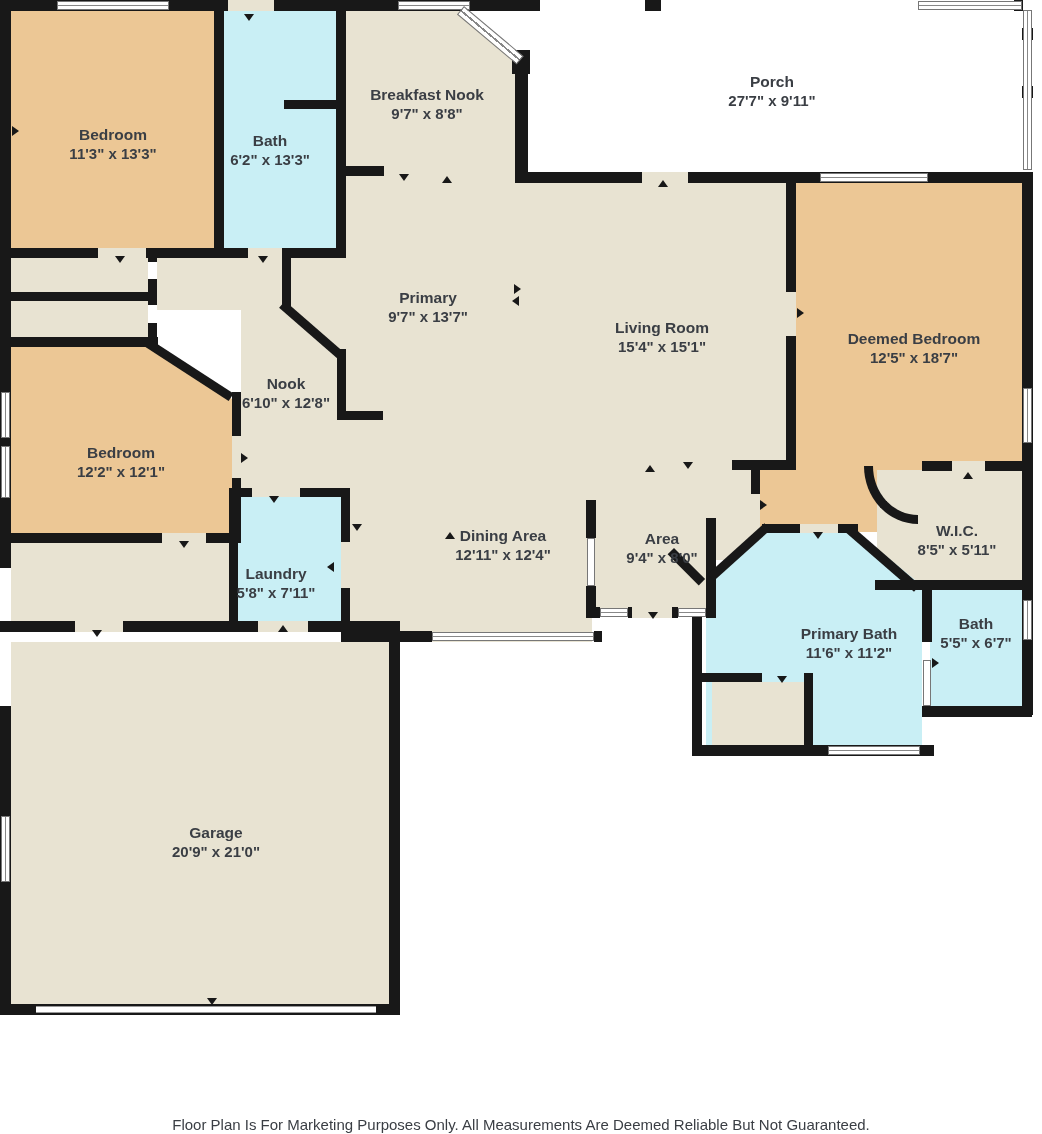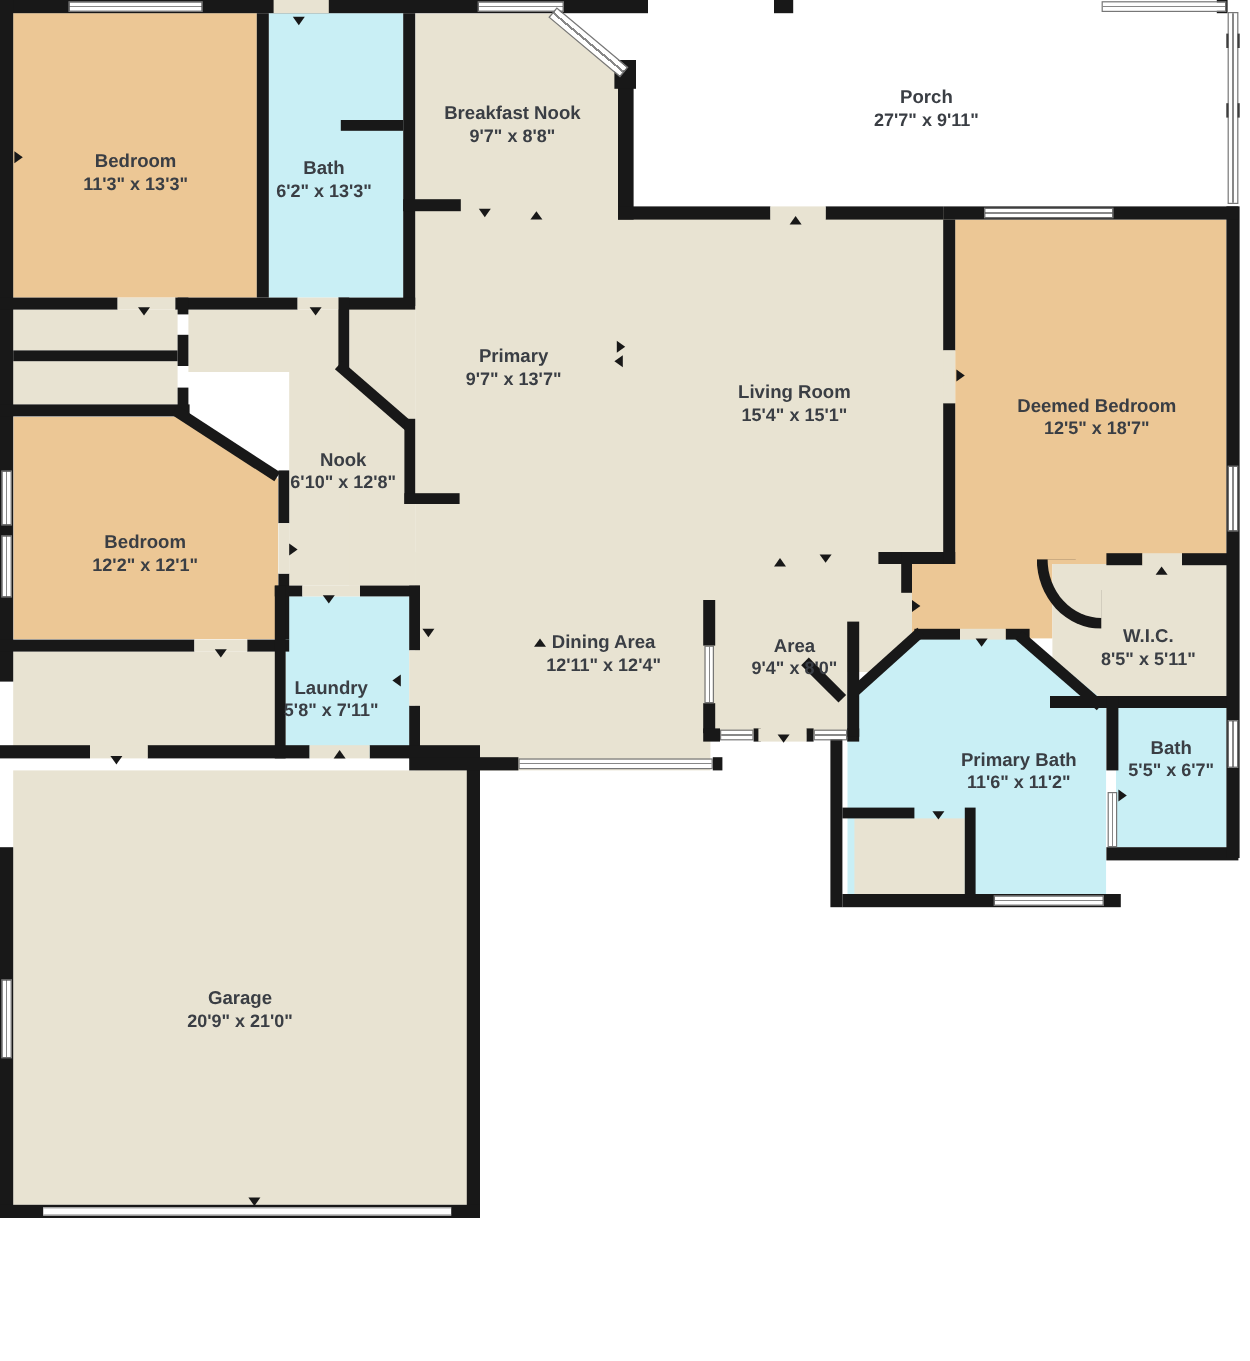--- a/index.html
+++ b/index.html
@@ -247,18 +247,19 @@
     <div class="dm">5'8" x 7'11"</div>
   </div>
   <div class="lbl" style="left:821px;top:624px;margin-left:28px;">
     <div class="nm">Primary Bath</div>
     <div class="dm">11'6" x 11'2"</div>
   </div>
   <div class="lbl" style="left:976px;top:614px;">
     <div class="nm">Bath</div>
     <div class="dm">5'5" x 6'7"</div>
   </div>
-  <div class="lbl" style="left:200px;top:823px;">
+  <div class="lbl" style="left:216px;top:823px;">
     <div class="nm">Garage</div>
     <div class="dm">20'9" x 21'0"</div>
   </div>
 
+  <div id="footer">Floor Plan Is For Marketing Purposes Only. All Measurements Are Deemed Reliable But Not Guaranteed.</div>
 </div>
 
 </body></html>

